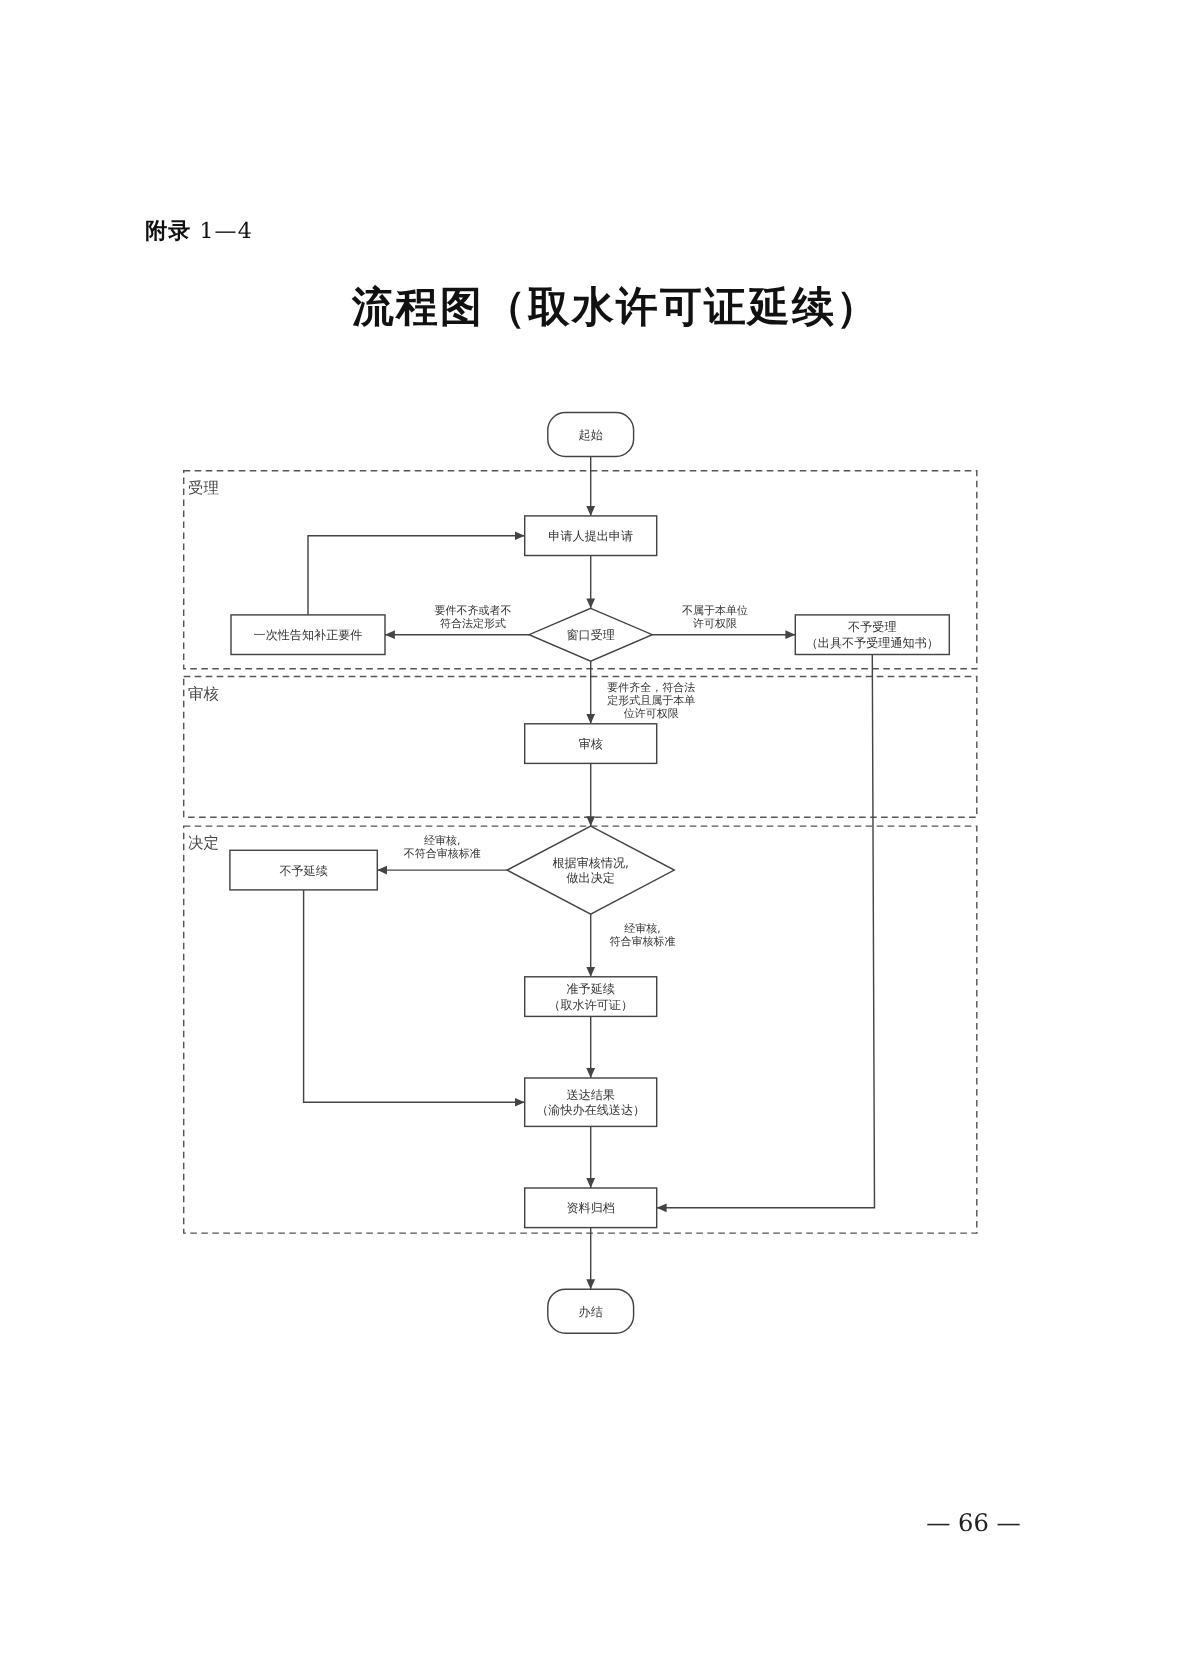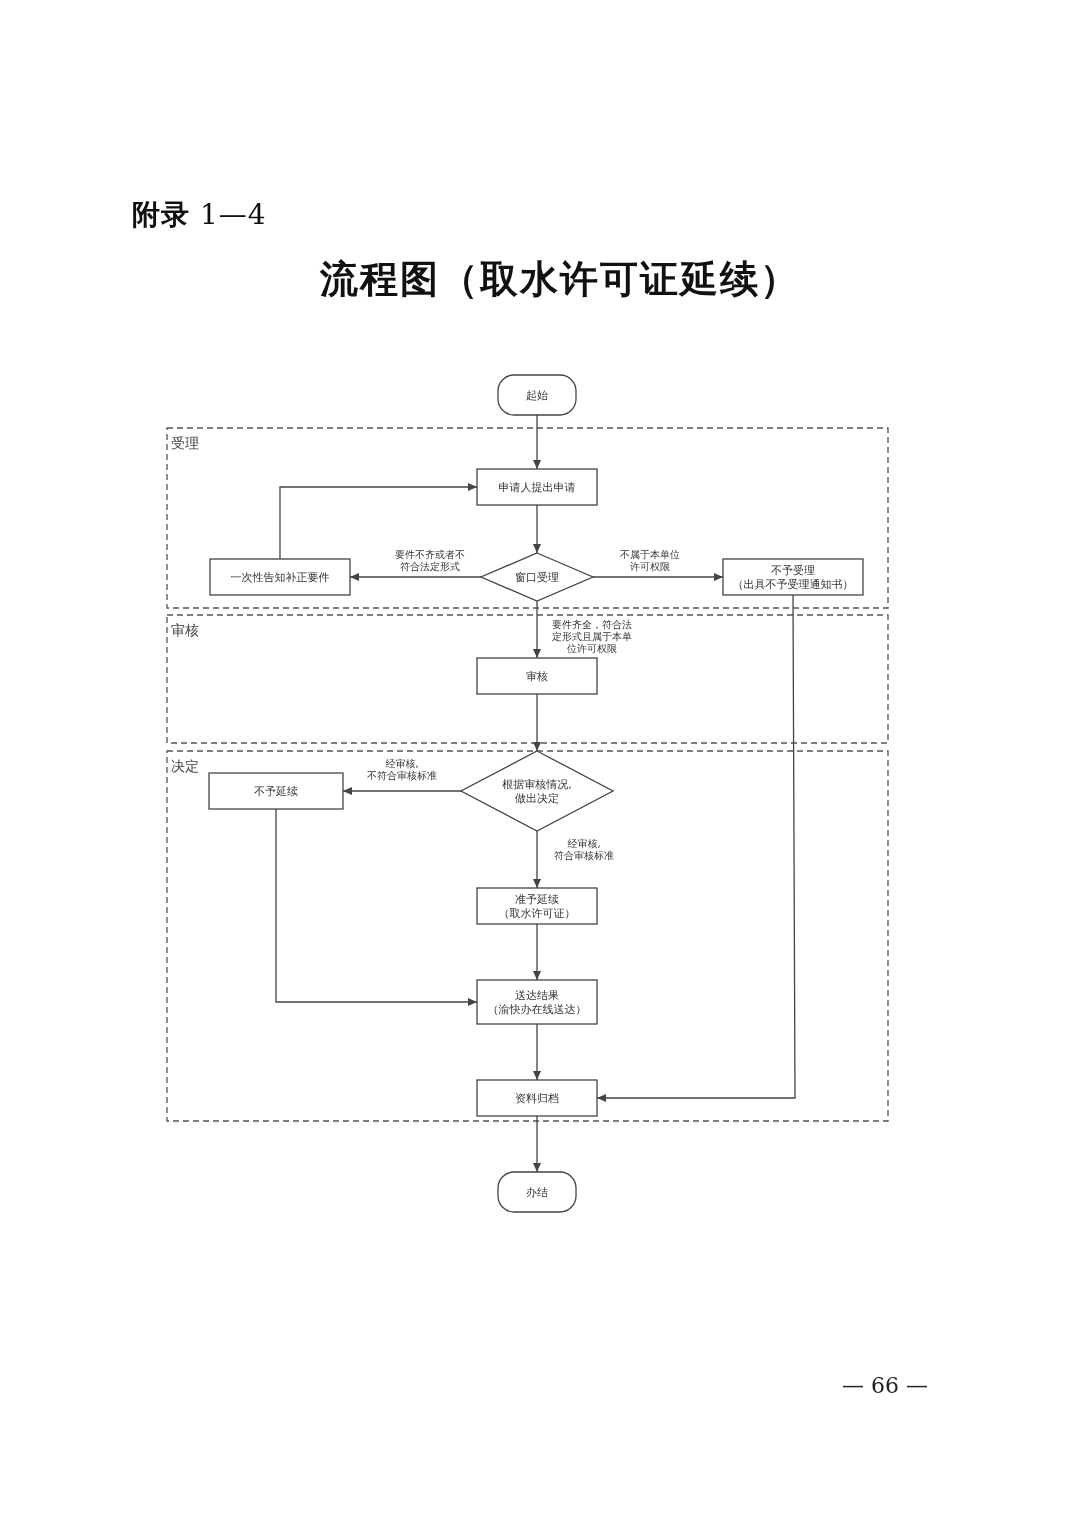--- a/index.html
+++ b/index.html
@@ -1,17 +1,17 @@
 <!DOCTYPE html>
 <html><head>
 <meta charset="utf-8">
 <style>
   html, body { margin: 0; padding: 0; background: #ffffff; }
   body { width: 1074px; height: 1520px; position: relative; overflow: hidden; font-family: "DejaVu Sans", sans-serif; color: #222; }
-  .appendix { position: absolute; left: 132px; top: 196px; font-family: "DejaVu Serif", serif; font-size: 28px; color: #111; letter-spacing: 1px; }
+  .appendix { position: absolute; left: 132px; top: 196px; font-family: "DejaVu Serif", serif; font-size: 20px; color: #111; letter-spacing: 1px; }
   .appendix .cn { font-family: "DejaVu Sans", sans-serif; font-weight: bold; }
   .title { position: absolute; left: 0; width: 1074px; top: 254px; text-align: center; font-family: "DejaVu Serif", serif; font-weight: bold; font-size: 38px; color: #111; letter-spacing: 2px; padding-left: 46px; box-sizing: border-box; }
   .page-num { position: absolute; left: 842px; top: 1373px; font-family: "DejaVu Serif", serif; font-size: 22px; color: #222; }
   svg#flow { position: absolute; left: 0; top: 0; }
   svg text { font-family: "DejaVu Sans", sans-serif; fill: #333; }
   .node-text { font-size: 11px; }
   .lane-label { font-size: 14px; fill: #444; }
   .edge-label { font-size: 10px; fill: #333; }
 </style>
 </head>

